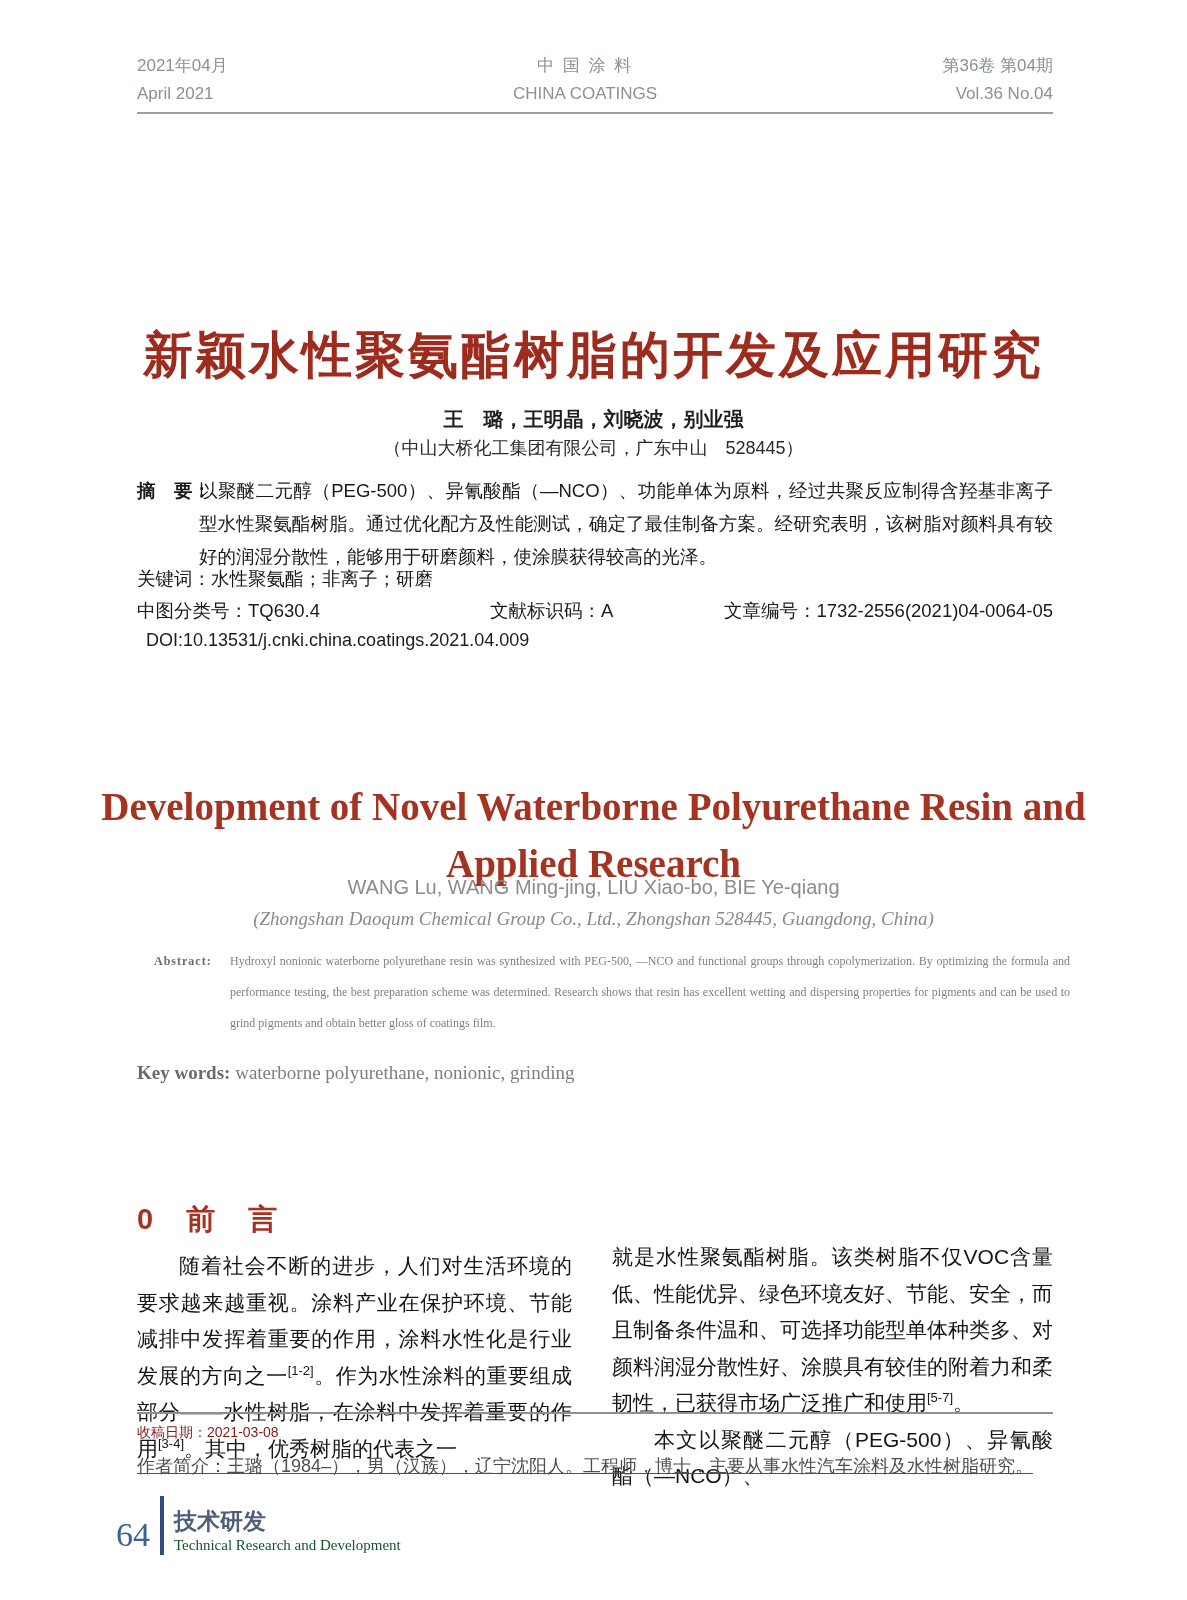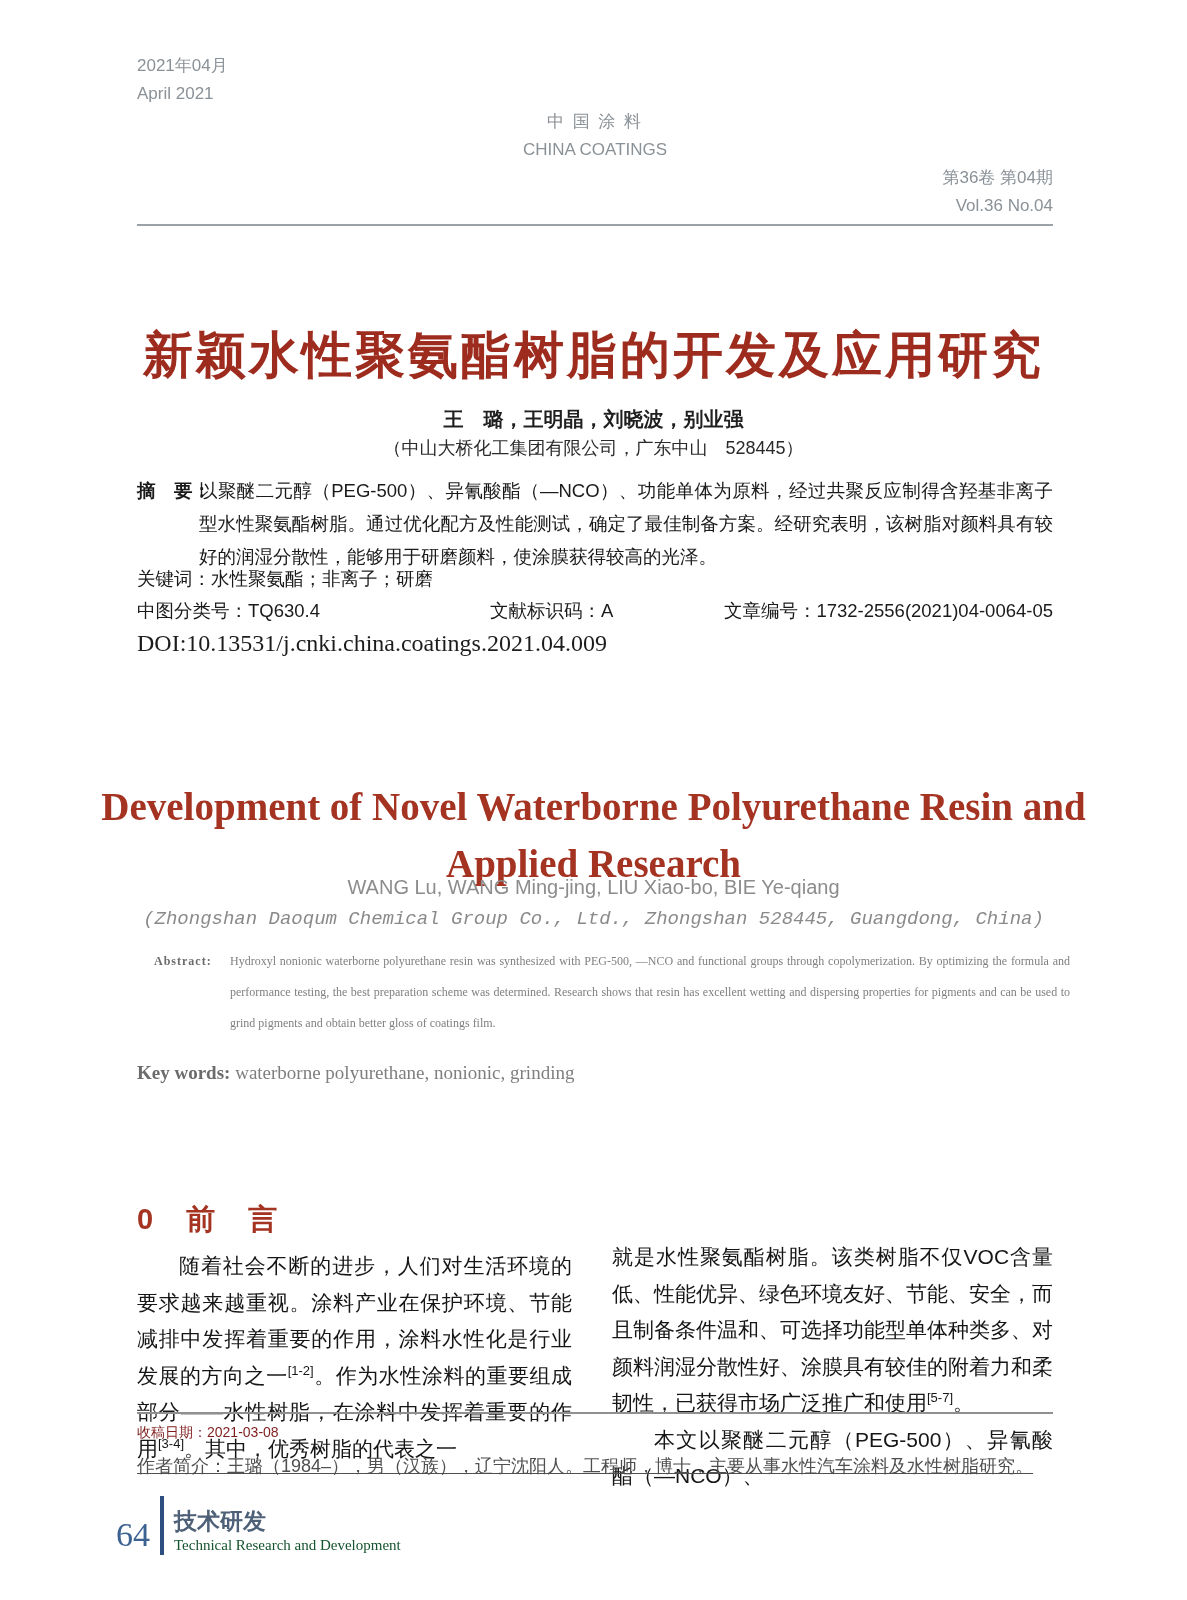--- a/index.html
+++ b/index.html
@@ -19,21 +19,20 @@
     overflow:hidden;
   }
   
   .jheader{
     position:absolute;left:137px;right:134px;top:52px;
     display:flex;justify-content:space-between;
     color:var(--header-gray);
     font-size:17px;line-height:28px;
     border-bottom:2px solid #9aa1a7;
     padding-bottom:4px;
-    flex-direction:column;
   }
   .jheader .cell{display:flex;flex-direction:column;}
   .jheader .c-left{text-align:left;}
   .jheader .c-center{text-align:center;}
   .jheader .c-right{text-align:right;}
   .cn-sp{letter-spacing:2px;}
   
   .title-cn{
     position:absolute;left:0;right:0;top:322px;
     text-align:center;
@@ -60,40 +59,40 @@
     font-size:18.5px;
   }
   .meta-row{
     position:absolute;left:137px;width:916px;top:598px;
     font-size:18.5px;height:26px;
   }
   .meta-row .m1{position:absolute;left:0;}
   .meta-row .m2{position:absolute;left:353px;}
   .meta-row .m3{position:absolute;right:0;}
   .doi-line{
-    position:absolute;left:137px;top:630px;
-    font-family:Liberation Serif, serif;
-    font-size:24px;color:#1c1c1c;
+    position:absolute;left:146px;top:630px;
+    font-family:Liberation Sans, sans-serif;
+    font-size:18px;color:#1c1c1c;
   }
   
   .title-en{
     position:absolute;left:0;right:0;top:778px;
     text-align:center;
     font-family:"Liberation Serif",serif;
     font-weight:700;font-size:39px;line-height:57px;
     color:var(--section-red);
   }
   .authors-en{
     position:absolute;left:0;right:0;top:876px;
     text-align:center;font-size:20px;color:#8c8c8c;
   }
   .affil-en{
     position:absolute;left:0;right:0;top:908px;
     text-align:center;
-    font-family:Liberation Mono, monospace;font-style:italic;
+    font-family:Liberation Serif, serif;font-style:italic;
     font-size:19px;color:#8a8a8a;
   }
   .abs-en{
     position:absolute;left:154px;width:916px;top:946px;
     font-family:"Liberation Serif",serif;
     font-size:12px;line-height:31px;text-align:justify;
     color:#7f7f7f;
     padding-left:76px;box-sizing:border-box;
   }
   .abs-en .label{position:absolute;left:0;top:0;font-weight:700;color:#6b6b6b;letter-spacing:1px;}

